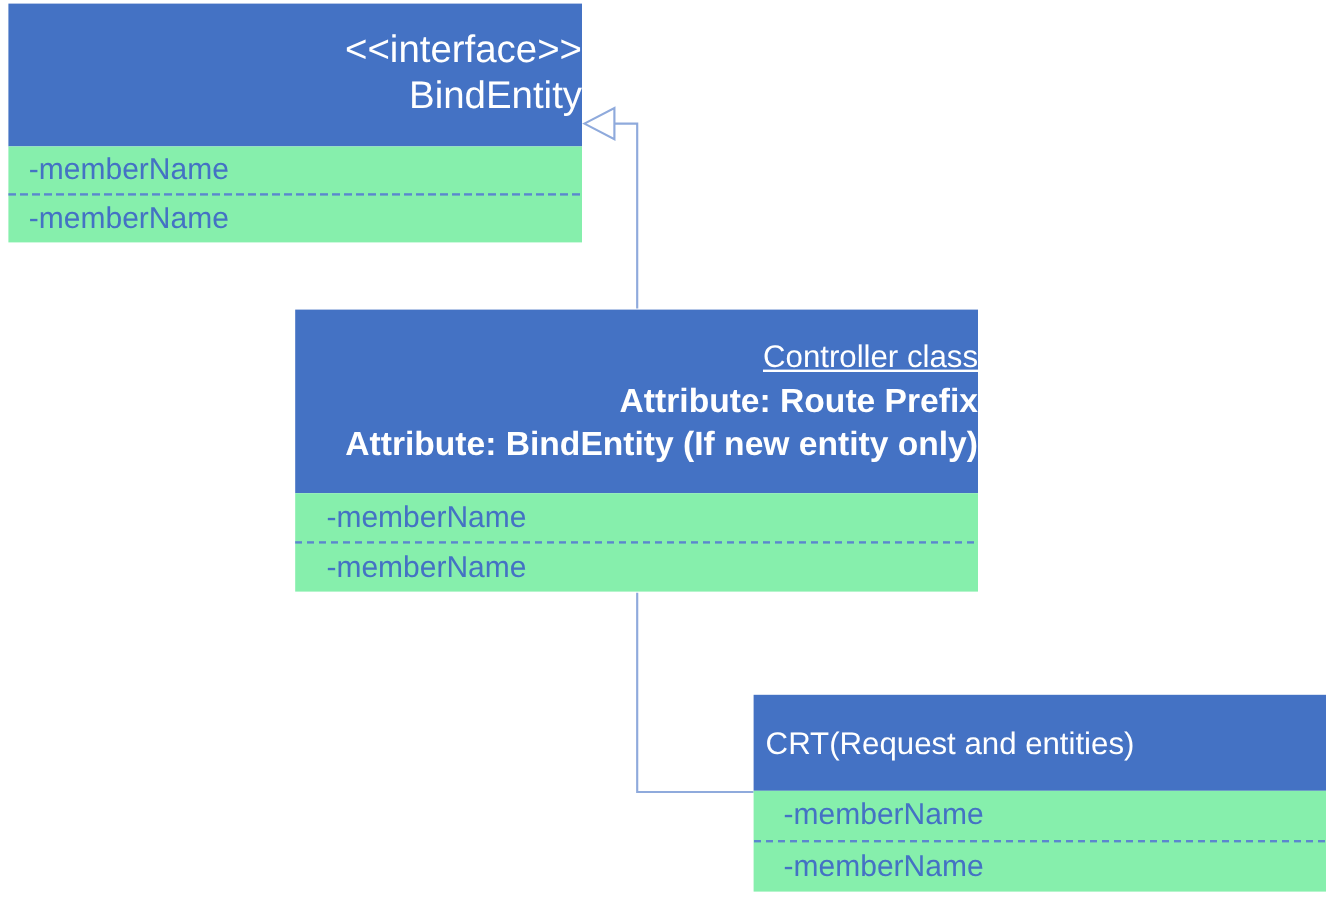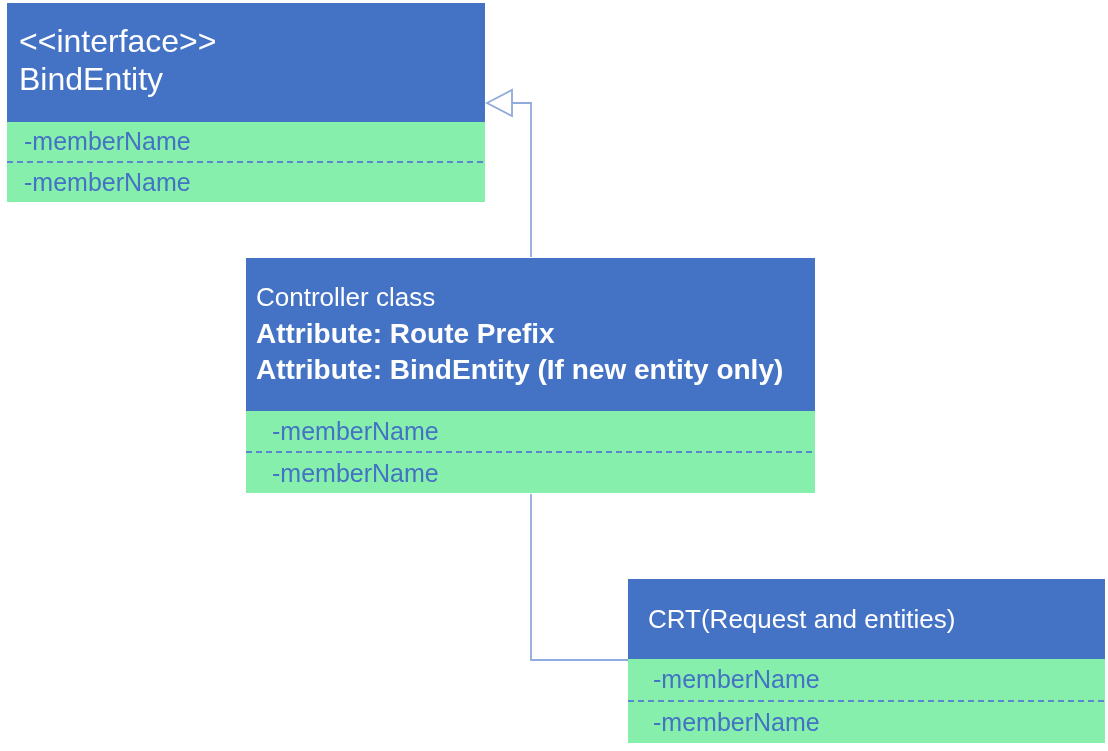--- a/index.html
+++ b/index.html
@@ -15,20 +15,21 @@
     overflow: hidden;
     font-family: "Liberation Sans", sans-serif;
   }
   .connector-svg {
     position: absolute;
     left: 0;
     top: 0;
   }
   .uml-class {
     position: absolute;
+    text-align: right;
   }
   .uml-header {
     background: #4472C4;
     color: #ffffff;
     box-sizing: border-box;
   }
   .uml-body {
     background: #86efac;
   }
   .member-row {
@@ -52,31 +53,31 @@
     line-height: 38px;
   }
   .box-icontroller .member-row { height: 39px; padding-left: 17px; }
 
   
   .box-controller { left: 246px; top: 258px; width: 569px; }
   .box-controller .uml-header {
     height: 153px;
     padding: 20px 0 0 10px;
   }
-  .box-controller .class-title { font-size: 26px; line-height: 38px; }
+  .box-controller .class-title { font-size: 26px; line-height: 38px; text-decoration: underline; }
   .box-controller .attr-line  { font-size: 28px; line-height: 36px; font-weight: bold; }
   .box-controller .member-row { height: 40px; padding-left: 26px; }
 
   
   .box-crt { left: 628px; top: 579px; width: 477px; }
   .box-crt .uml-header {
     height: 80px;
     display: flex;
     align-items: center;
-    padding-left: 20px;
+    padding-left: 10px;
     font-size: 26px;
   }
   .box-crt .member-row { height: 41px; padding-left: 25px; }
 </style>
 </head>
 <body>
 
 <div class="canvas">
 
   <svg class="connector-svg" width="1108" height="751" viewBox="0 0 1108 751">

